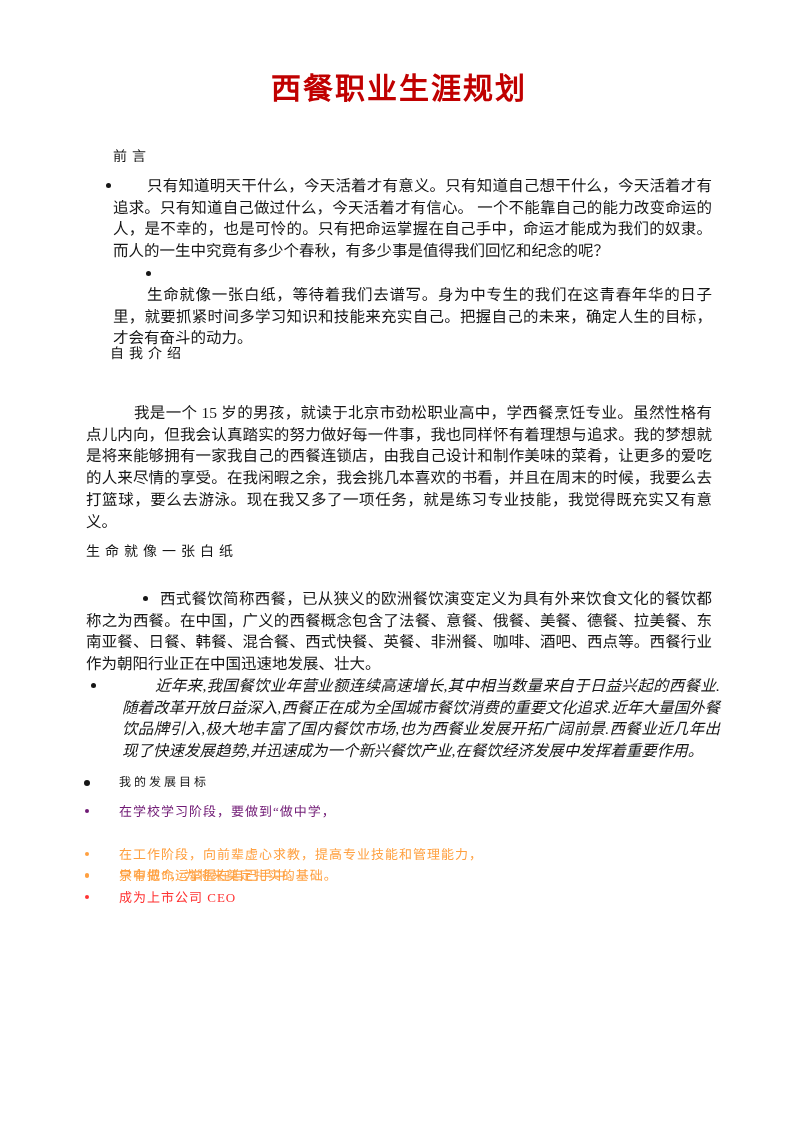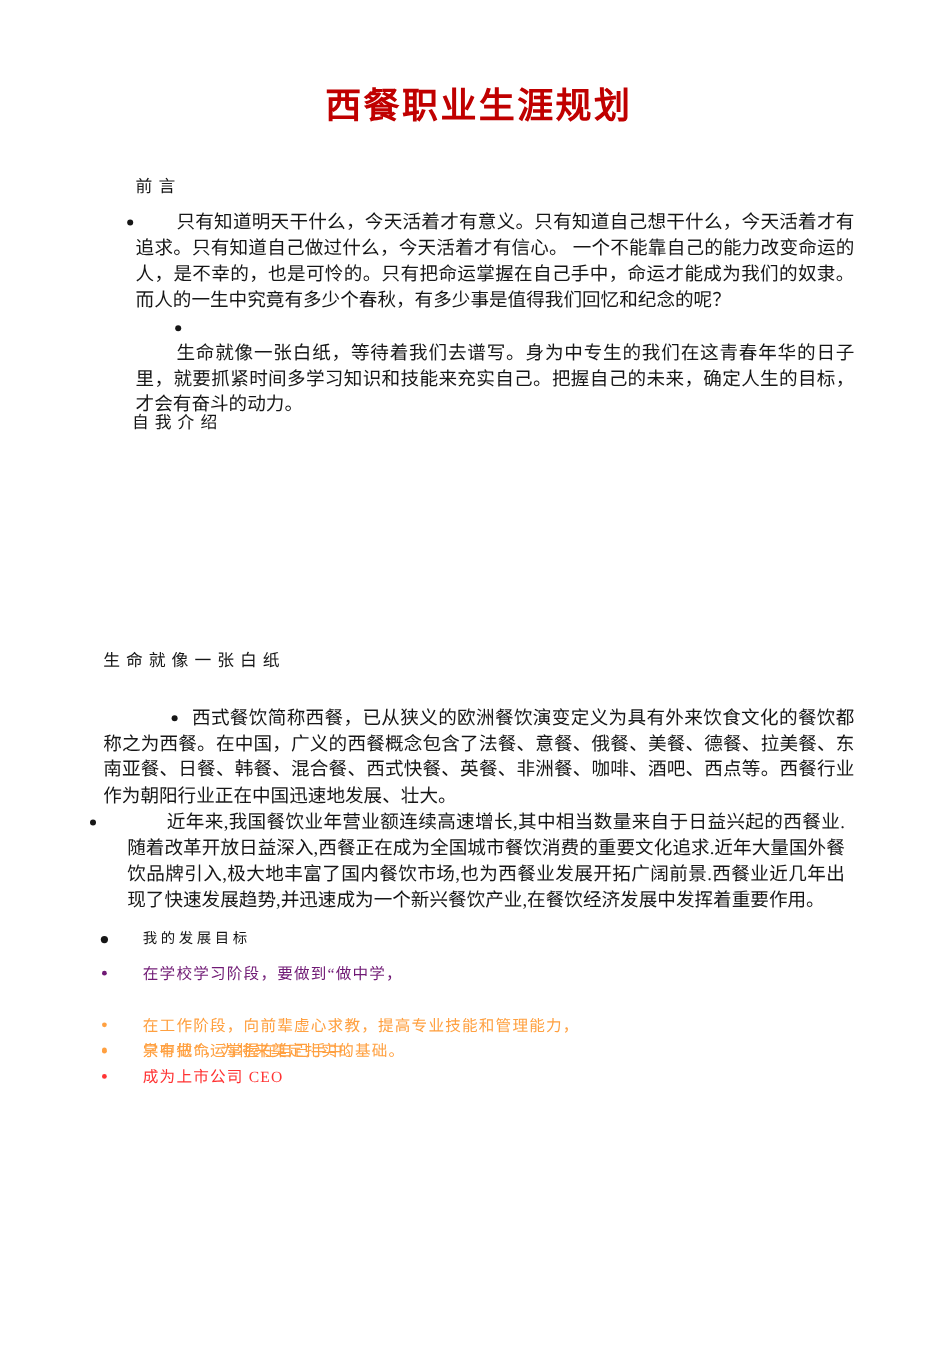--- a/index.html
+++ b/index.html
@@ -25,21 +25,21 @@
           background:currentColor;display:inline-block;}
 
   .p1{left:27px;top:175px;width:599px;text-indent:34px;}
   .p1 .bullet{left:-7px;top:8px;}
   .lone-bullet-row{position:absolute;left:60px;top:266px;width:20px;height:16px;color:#161616;}
   .lone-bullet-row .bullet{left:0;top:5px;}
   .p2{left:27px;top:284px;width:599px;text-indent:34px;}
   .p3{left:0;top:402px;width:626px;text-indent:48px;}
   .p4{left:0;top:588px;width:626px;text-indent:74px;}
   .p4 .bullet{left:57px;top:8px;}
-  .p5{left:20px;top:675px;width:598px;text-indent:33px;}
+  .p5{left:36px;top:675px;width:598px;text-indent:33px;font-style:italic;}
   .p5 .bullet{left:-31px;top:8px;}
 
   .goals-heading{position:absolute;left:0;top:771px;font-size:12px;letter-spacing:3px;
                  line-height:22px;color:#161616;padding-left:33px;white-space:nowrap;}
   .goals-heading .bullet{left:-2px;top:9px;width:6px;height:6px;}
 
   .goal-row{position:absolute;left:0;width:626px;font-size:13px;letter-spacing:1px;
             line-height:17px;padding-left:33px;box-sizing:border-box;white-space:nowrap;}
   .goal-row .bullet{left:-1px;top:6px;width:4px;height:4px;}
   .g0{top:803px;} .g1{top:868px;font-family:Liberation Mono, monospace;} .g2{top:846px;} .g3{top:867px;} .g4{top:889px;}
@@ -62,20 +62,23 @@
     <div class="lone-bullet-row">
       <span class="bullet"></span>
     </div>
 
     <div class="para p2">
       <span class="ptext">生命就像一张白纸，等待着我们去谱写。身为中专生的我们在这青春年华的日子里，就要抓紧时间多学习知识和技能来充实自己。把握自己的未来，确定人生的目标，才会有奋斗的动力。</span>
     </div>
 
     <h2 class="heading h-self">自我介绍</h2>
 
+    <div class="para p3">
+      <span class="ptext">我是一个 15 岁的男孩，就读于北京市劲松职业高中，学西餐烹饪专业。虽然性格有点儿内向，但我会认真踏实的努力做好每一件事，我也同样怀有着理想与追求。我的梦想就是将来能够拥有一家我自己的西餐连锁店，由我自己设计和制作美味的菜肴，让更多的爱吃的人来尽情的享受。在我闲暇之余，我会挑几本喜欢的书看，并且在周末的时候，我要么去打篮球，要么去游泳。现在我又多了一项任务，就是练习专业技能，我觉得既充实又有意义。</span>
+    </div>
 
     <h2 class="heading h-industry">生命就像一张白纸</h2>
 
     <div class="para p4">
       <span class="bullet"></span>
       <span class="ptext">西式餐饮简称西餐，已从狭义的欧洲餐饮演变定义为具有外来饮食文化的餐饮都称之为西餐。在中国，广义的西餐概念包含了法餐、意餐、俄餐、美餐、德餐、拉美餐、东南亚餐、日餐、韩餐、混合餐、西式快餐、英餐、非洲餐、咖啡、酒吧、西点等。西餐行业作为朝阳行业正在中国迅速地发展、壮大。</span>
     </div>
 
     <div class="para p5">
       <span class="bullet"></span>

